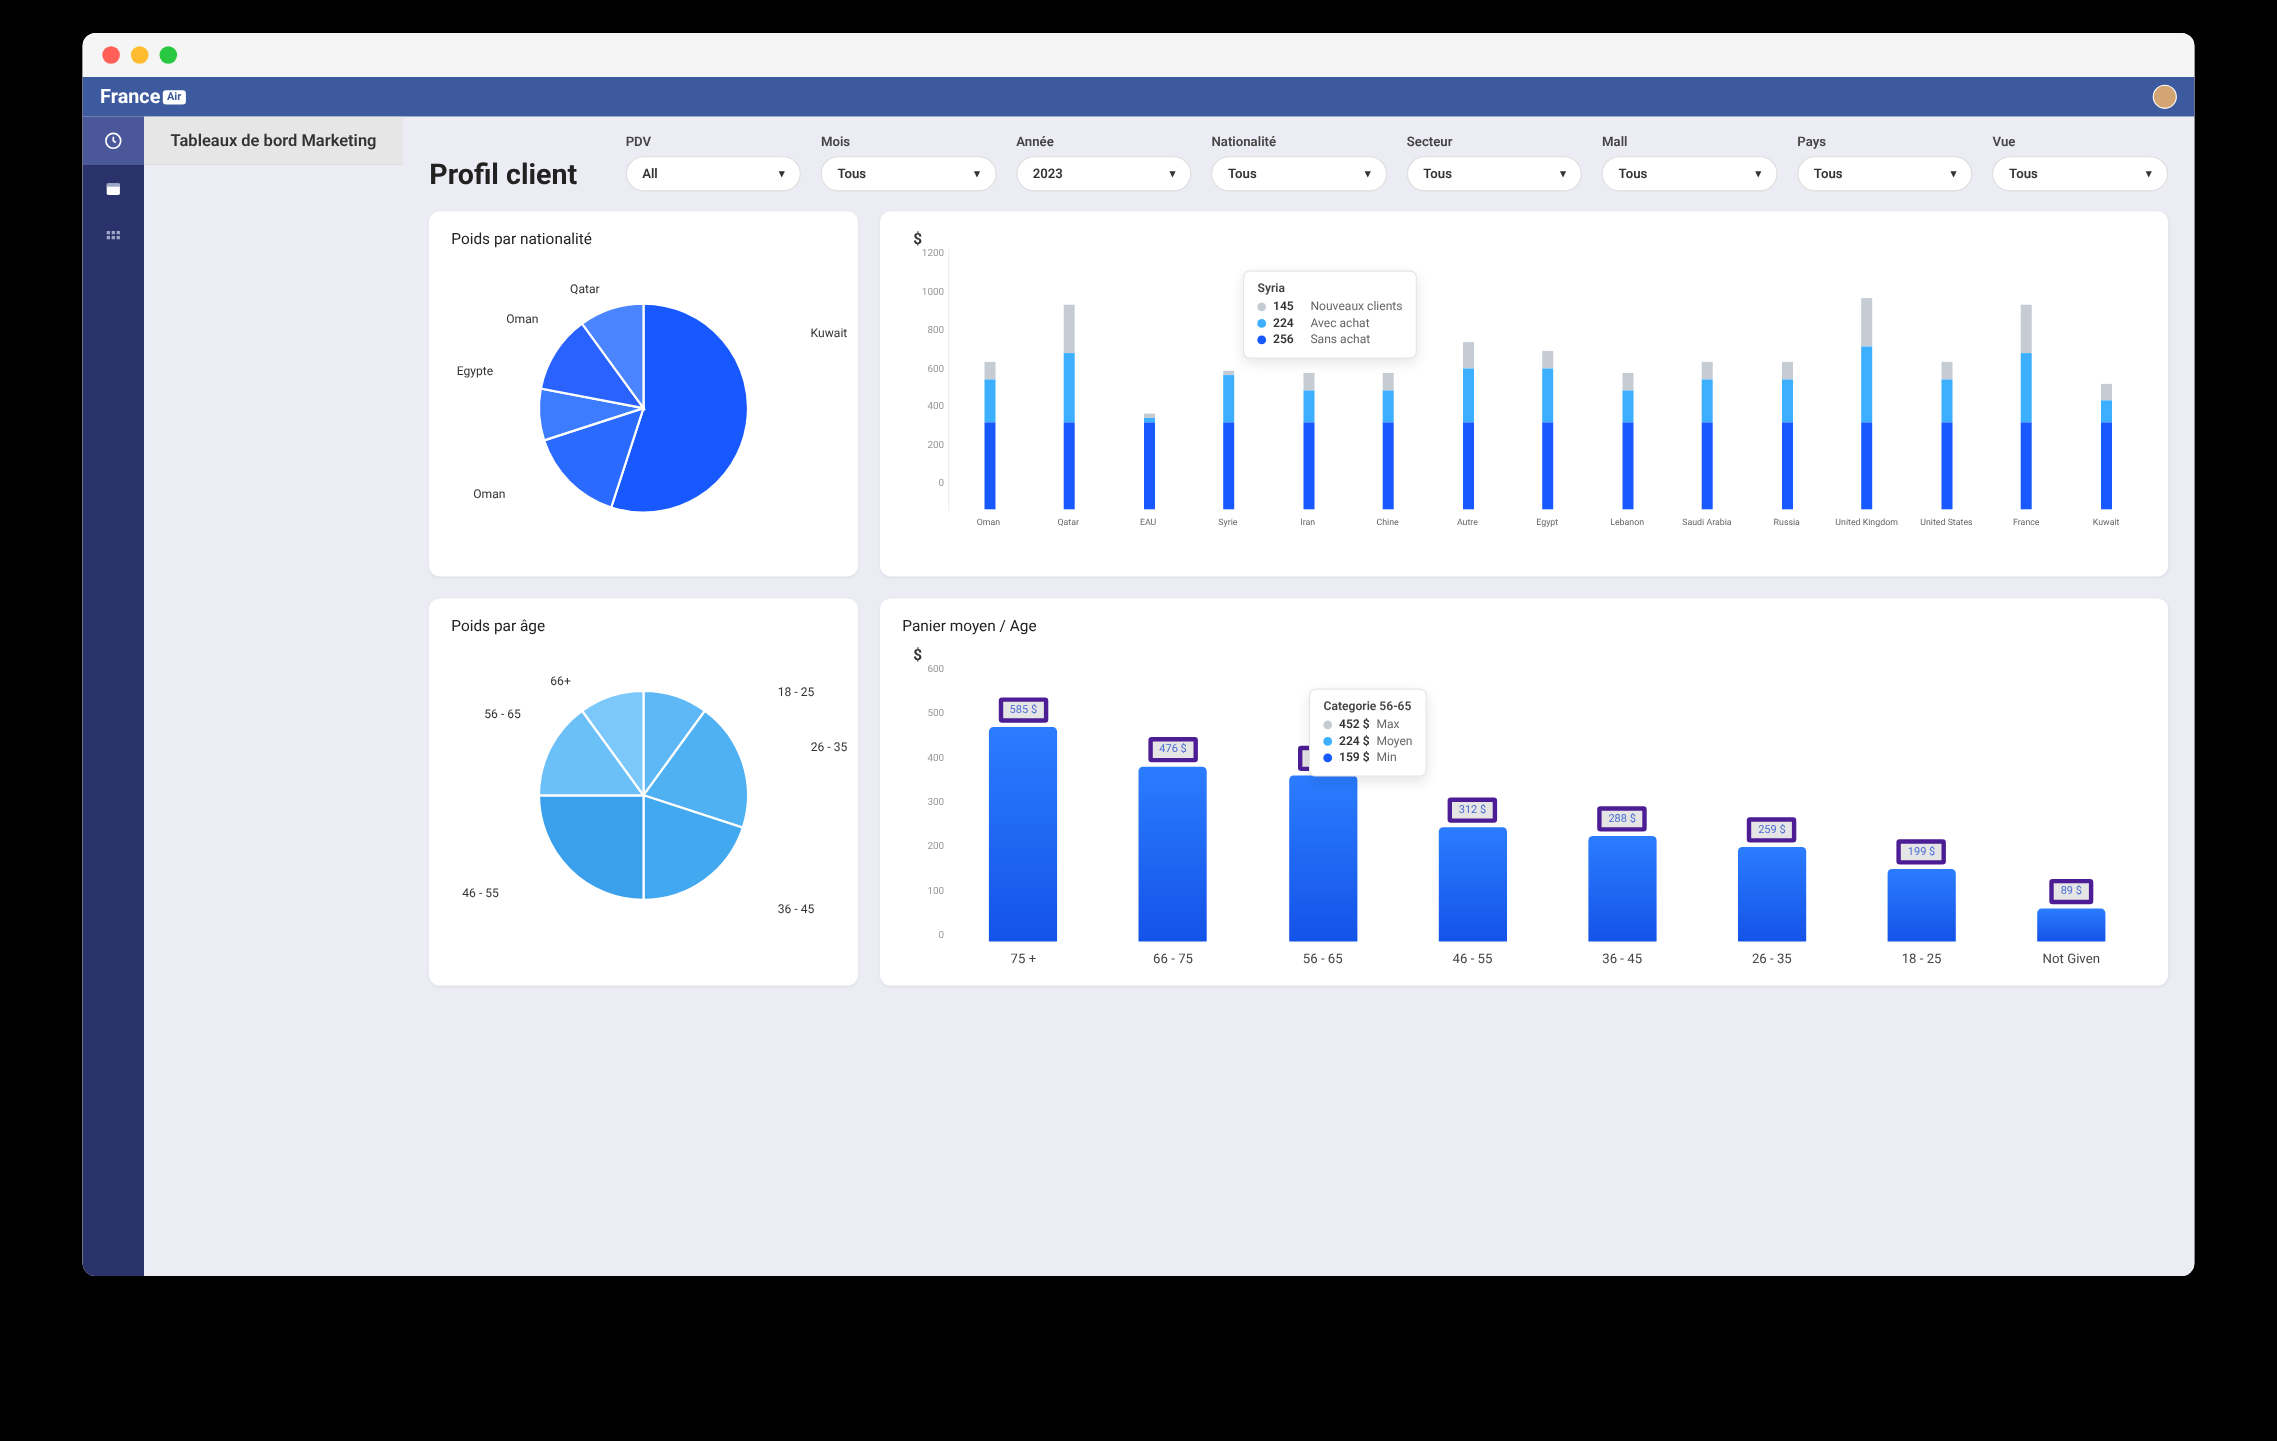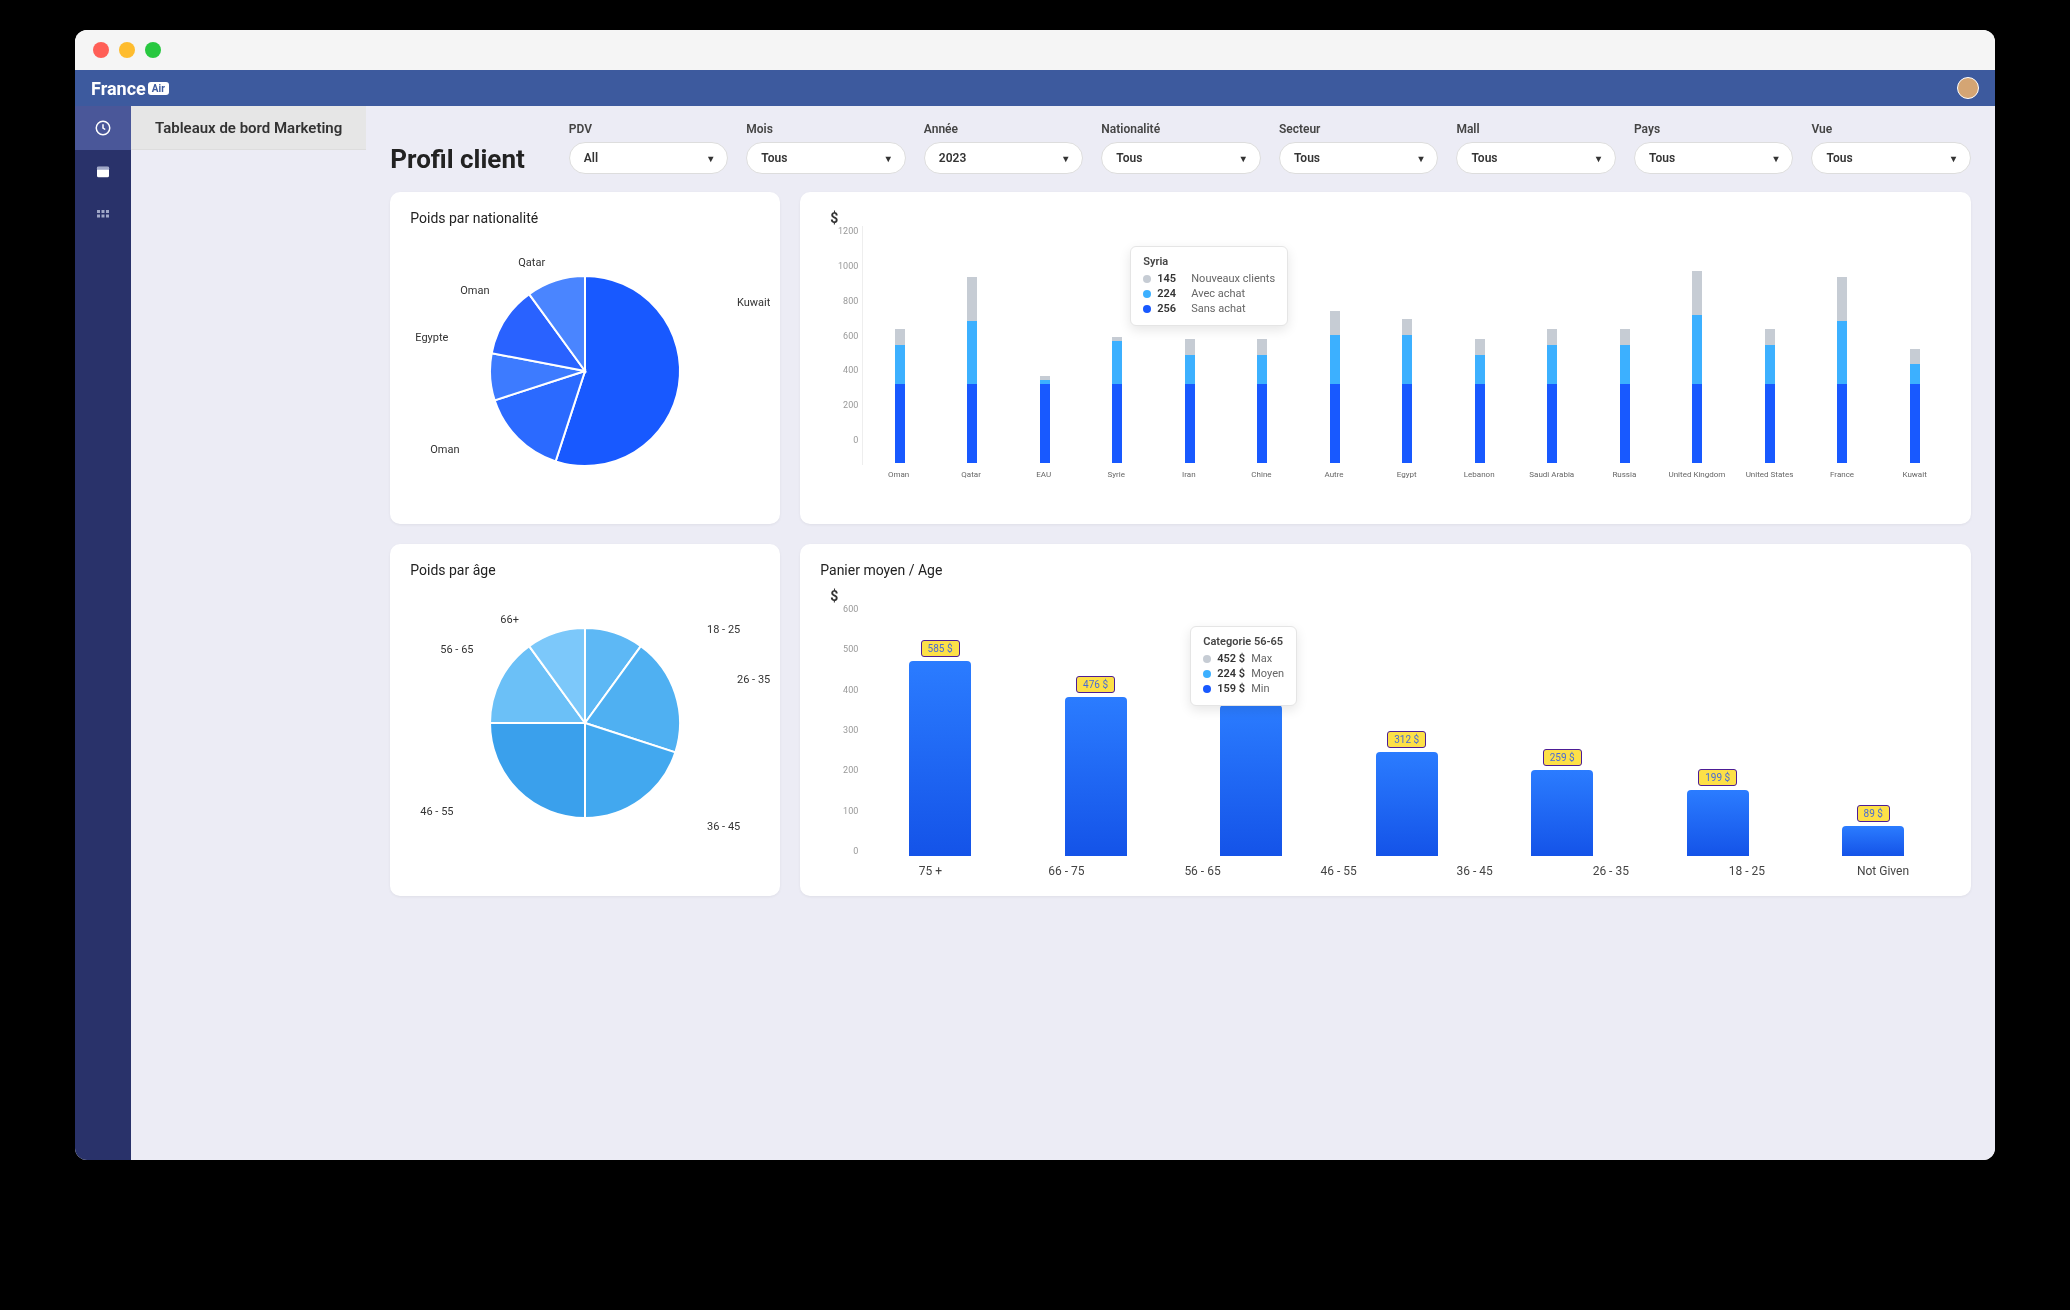--- a/index.html
+++ b/index.html
@@ -42,21 +42,21 @@
 .xaxis{display:flex;justify-content:space-around;font-size:8px;color:#666;padding-left:42px;margin-top:6px}
 .xaxis span{flex:1;text-align:center;line-height:1.1}
 .tooltip{position:absolute;background:#fff;border:1px solid #e5e5e5;border-radius:6px;padding:8px 12px;font-size:11px;box-shadow:0 4px 12px rgba(0,0,0,.1);z-index:5}
 .tooltip .tt-title{font-weight:600;color:#444;margin-bottom:4px}
 .tooltip .tt-row{display:flex;align-items:center;gap:6px;margin-bottom:2px;color:#666}
 .tt-dot{width:8px;height:8px;border-radius:50%}
 .tt-val{font-weight:600;color:#333;min-width:28px}
 .bar-chart2{height:290px;display:flex;flex-direction:column}
 .bars2{flex:1;display:flex;align-items:flex-end;justify-content:space-around;padding-left:42px;position:relative}
 .bar2-col{display:flex;flex-direction:column;align-items:center;justify-content:flex-end;height:100%;flex:1;gap:4px}
-.bar2-label{font-size:10px;color:#4a6bd4;background:#fde047;border:1px solid #4c1d95;padding:2px 6px;border-radius:3px}
+.bar2-label{font-size:10px;color:#4a6bd4;background:#e5e5e5;border:4px solid #4c1d95;padding:2px 6px;border-radius:3px}
 .bar2{width:62px;background:linear-gradient(180deg,#2b7cff,#1453e8);border-radius:4px 4px 0 0}
 .xaxis2{display:flex;justify-content:space-around;padding-left:42px;margin-top:8px;font-size:12px;color:#444}
 .xaxis2 span{flex:1;text-align:center}
 .yaxis2{position:absolute;left:0;top:0;bottom:0;width:38px;display:flex;flex-direction:column;justify-content:space-between;align-items:flex-end;font-size:9px;color:#999}
 .icon{width:18px;height:18px}
 </style>
 </head>
 <body>
 
 <div class="window">
@@ -412,20 +412,24 @@
                   </div>
                   <div class="bar2-col">
                     <div class="bar2-label">452 $</div>
                     <div class="bar2" style="height: 150.667px;"></div>
                   </div>
                   <div class="bar2-col">
                     <div class="bar2-label">312 $</div>
                     <div class="bar2" style="height: 104px;"></div>
                   </div>
                   <div class="bar2-col">
+                    <div class="bar2-label">288 $</div>
+                    <div class="bar2" style="height: 96px;"></div>
+                  </div>
+                  <div class="bar2-col">
                     <div class="bar2-label">259 $</div>
                     <div class="bar2" style="height: 86.3333px;"></div>
                   </div>
                   <div class="bar2-col">
                     <div class="bar2-label">199 $</div>
                     <div class="bar2" style="height: 66.3333px;"></div>
                   </div>
                   <div class="bar2-col">
                     <div class="bar2-label">89 $</div>
                     <div class="bar2" style="height: 29.6667px;"></div>

